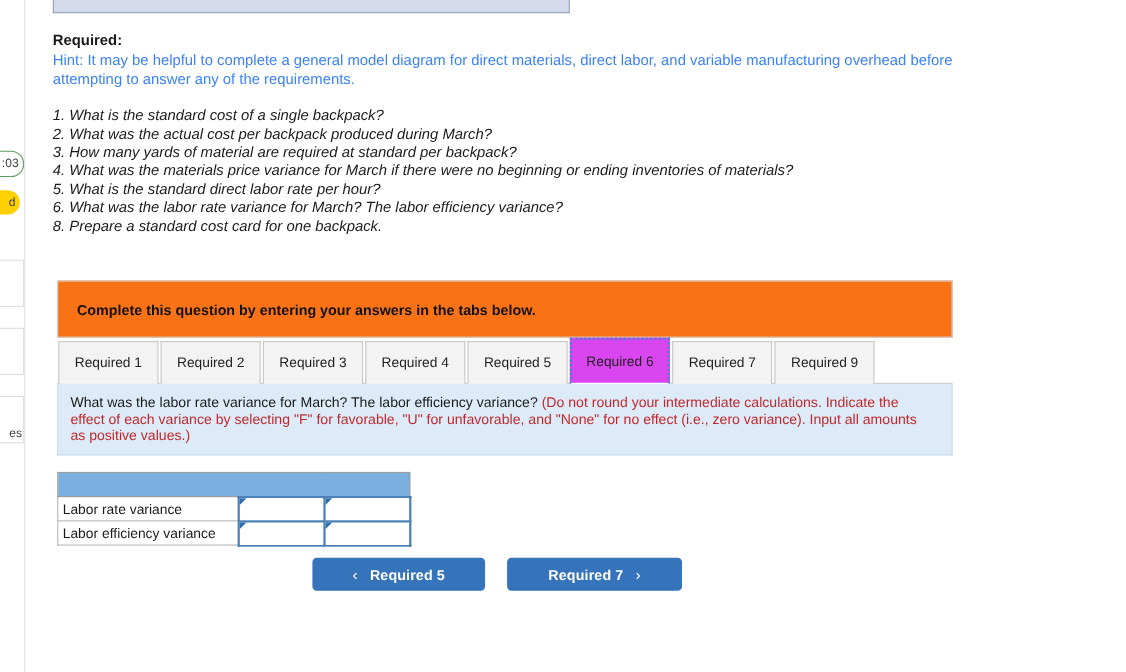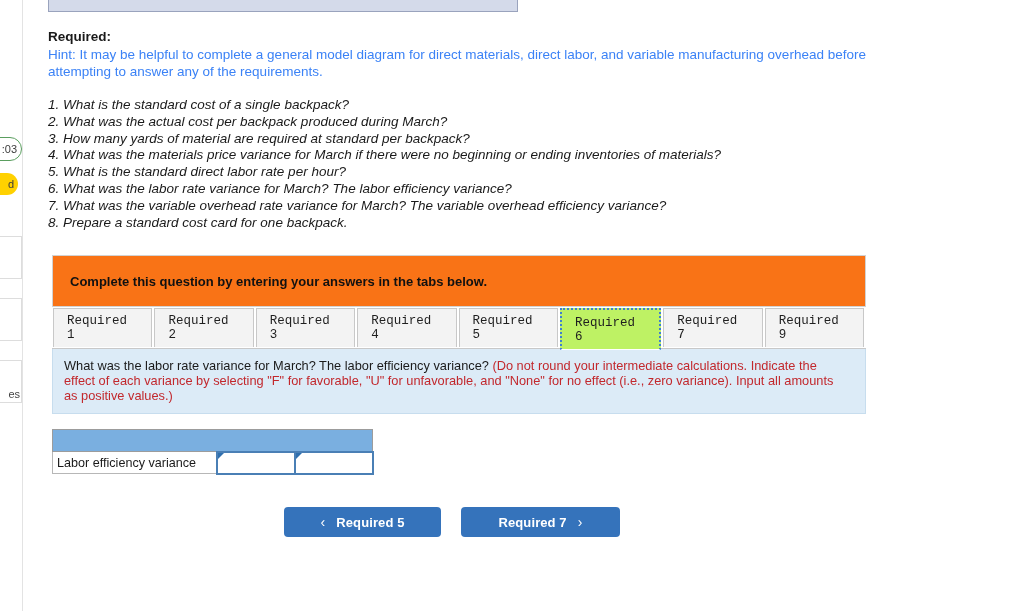--- a/index.html
+++ b/index.html
@@ -157,42 +157,42 @@
     font-weight: bold;
     color: #111111;
   }
 
   
   .tabs {
     position: relative;
     height: 42px;
     border-bottom: 1px solid #c8c8c8;
     display: flex;
+    align-items: flex-end;
     padding-left: 1px;
-    font-family: Liberation Mono, monospace;
   }
   .tab {
     height: 39px;
     min-width: 91px;
     padding: 0 13px;
     margin-right: 2px;
     background: #f3f3f3;
     border: 1px solid #c8c8c8;
     border-bottom: none;
     display: flex;
     align-items: center;
     justify-content: center;
     font-size: 12.5px;
     color: #1f1f1f;
     position: relative;
     top: 1px;
     cursor: pointer;
   }
   .tab.active {
-    background: #bef264;
+    background: #d946ef;
     border: 2px dotted #3f7fd0;
     border-bottom: 1px solid #ffffff;
     height: 42px;
     z-index: 3;
   }
 
   
   .qbox {
     background: #dcebf7;
     border: 1px solid #c7ddee;
@@ -306,21 +306,20 @@
   <div class="content">
     <div class="req-heading">Required:</div>
     <p class="hint">Hint:  It may be helpful to complete a general model diagram for direct materials, direct labor, and variable manufacturing overhead before attempting to answer any of the requirements.</p>
     <ul class="q-list">
       <li>1. What is the standard cost of a single backpack?</li>
       <li>2. What was the actual cost per backpack produced during March?</li>
       <li>3. How many yards of material are required at standard per backpack?</li>
       <li>4. What was the materials price variance for March if there were no beginning or ending inventories of materials?</li>
       <li>5. What is the standard direct labor rate per hour?</li>
       <li>6. What was the labor rate variance for March? The labor efficiency variance?</li>
-      <li>7. What was the variable overhead rate variance for March? The variable overhead efficiency variance?</li>
       <li>8. Prepare a standard cost card for one backpack.</li>
     </ul>
   </div>
 
   <div class="panel">
 
     <div class="panel-banner">
       <span class="panel-banner-text">Complete this question by entering your answers in the tabs below.</span>
     </div>
 
@@ -354,20 +353,31 @@
     <div class="qbox">
       <span>What was the labor rate variance for March? The labor efficiency variance? </span><span class="note">(Do not round your intermediate calculations. Indicate the effect of each variance by selecting "F" for favorable, "U" for unfavorable, and "None" for no effect (i.e., zero variance). Input all amounts as positive values.)</span>
     </div>
 
   </div>
 
   <table class="answer-table">
     <tbody>
         <tr>
       <td class="hdr" colspan="3"></td>
+    </tr>
+    <tr>
+      <td class="label">Labor rate variance</td>
+      <td class="inputcell">
+        <span class="cell-flag"></span>
+        <span class="cell-value"></span>
+      </td>
+      <td class="inputcell">
+        <span class="cell-flag"></span>
+        <span class="cell-value"></span>
+      </td>
     </tr>
     <tr>
       <td class="label">Labor efficiency variance</td>
       <td class="inputcell">
         <span class="cell-flag"></span>
         <span class="cell-value"></span>
       </td>
       <td class="inputcell">
         <span class="cell-flag"></span>
         <span class="cell-value"></span>

